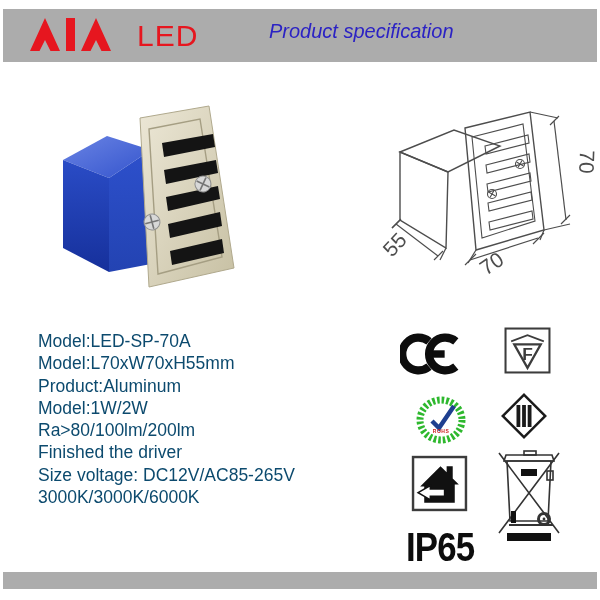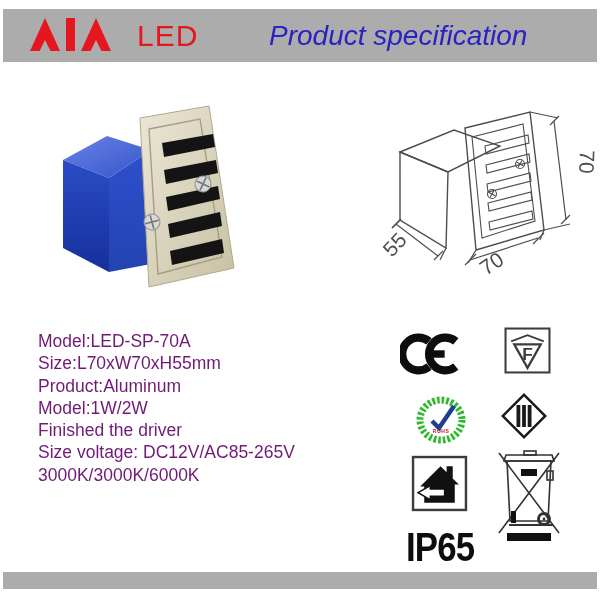--- a/index.html
+++ b/index.html
@@ -3,26 +3,26 @@
 <meta charset="utf-8">
 <style>
   html,body{margin:0;padding:0;background:#fff;}
   .page{position:relative;width:600px;height:600px;background:#fff;overflow:hidden;
         font-family:"Liberation Sans",sans-serif;padding-left:43px;}
   .bar{position:absolute;left:3px;width:594px;background:#acacac;}
   .header-bar{top:9px;height:53px;}
   .footer-bar{top:572px;height:17px;}
   .logo{position:absolute;left:27px;top:9px;display:flex;align-items:flex-end;gap:7px;}
   .logo-led{color:#e6161f;font-size:30px;line-height:31px;font-weight:400;letter-spacing:1px;}
-  .header-title{position:absolute;left:266px;top:11px;font-style:italic;font-size:28px;
+  .header-title{position:absolute;left:266px;top:11px;font-style:italic;font-size:20px;
                 color:#2b22c4;white-space:nowrap;}
   .photo{position:absolute;left:45px;top:98px;}
   .drawing{position:absolute;left:370px;top:88px;}
   .specs{position:absolute;left:38px;top:330px;}
-  .spec-line{font-size:17.5px;line-height:22.3px;color:#701a75;white-space:nowrap;}
+  .spec-line{font-size:17.5px;line-height:22.3px;color:#0c4a6e;white-space:nowrap;}
   .cert{position:absolute;}
   .ce-mark{left:400px;top:329px;}
   .f-mark{left:504px;top:327px;}
   .rohs-wreath{left:411px;top:393px;}
   .class-iii{left:499px;top:391px;}
   .house{left:411px;top:455px;}
   .weee{left:497px;top:447px;}
   .ip-rating{position:absolute;left:406px;top:524px;font-size:41px;font-weight:bold;
              color:#0d0d0d;transform:scaleX(0.85);transform-origin:left center;
              letter-spacing:-1px;white-space:nowrap;}
@@ -130,23 +130,24 @@
     </g>
     <g fill="#4d4d4d" stroke="none" font-size="21">
       <text transform="translate(210,62) rotate(92)">70</text>
       <text transform="translate(116,188) rotate(-34)">70</text>
       <text transform="translate(22,170) rotate(-47)">55</text>
     </g>
   </svg>
 
   <div class="specs">
     <div class="spec-line">Model:LED-SP-70A</div>
-    <div class="spec-line">Size:L70xW70xH55mm</div>
+    <div class="spec-line">Model:L70xW70xH55mm</div>
     <div class="spec-line">Product:Aluminum</div>
     <div class="spec-line">Model:1W/2W</div>
+    <div class="spec-line">Ra&gt;80/100lm/200lm</div>
     <div class="spec-line">Finished the driver</div>
     <div class="spec-line">Size voltage: DC12V/AC85-265V</div>
     <div class="spec-line">3000K/3000K/6000K</div>
   </div>
 
   <svg class="cert ce-mark" width="64" height="50" viewBox="0 0 86 56" aria-label="CE">
     <g fill="none" stroke="#0d0d0d" stroke-width="11">
       <path d="M39,11 A22,22 0 1 0 39,45"></path>
       <path d="M75,11 A22,22 0 1 0 75,45"></path>
       <path d="M44,28 L60,28" stroke-width="10"></path>

